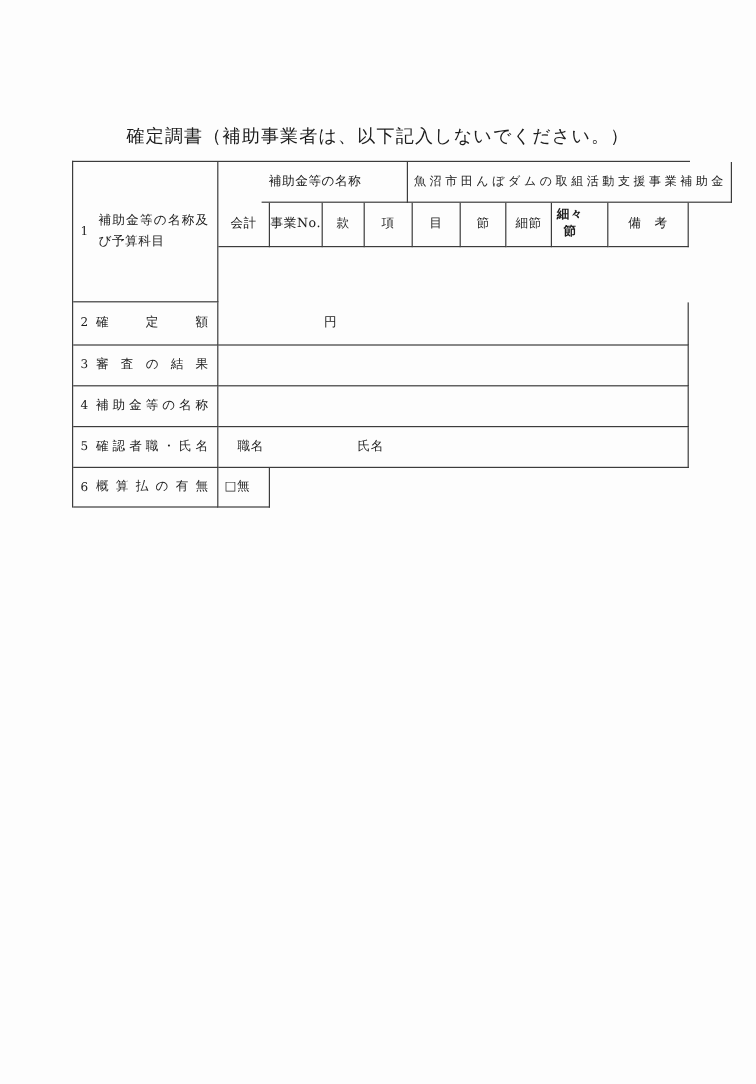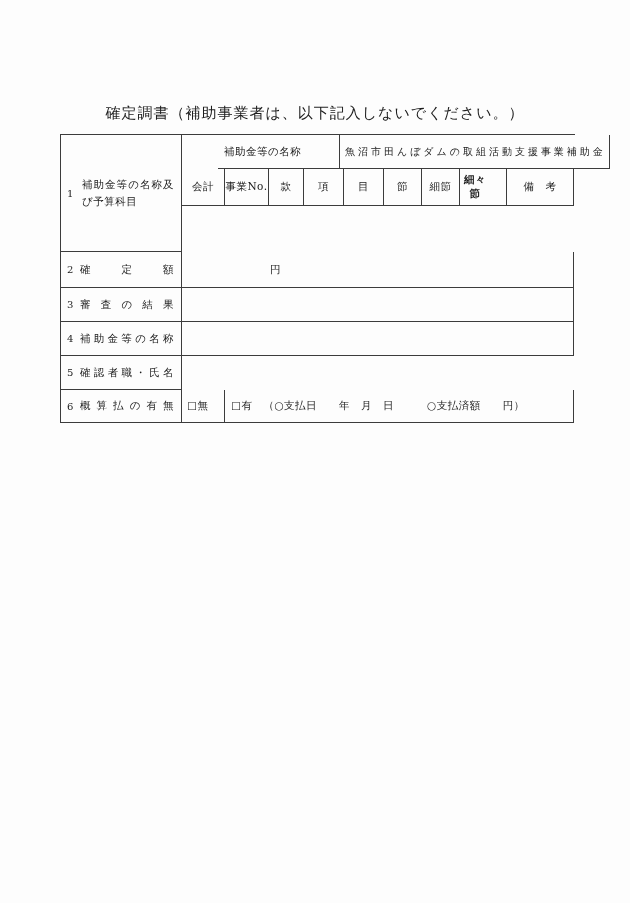--- a/index.html
+++ b/index.html
@@ -116,29 +116,30 @@
         <span class="label-text">補助金等の名称</span>
       </div>
       <div class="cell w-content h-r4"></div>
     </div>
 
     <div class="trow h-r5">
       <div class="cell w-label h-r5 label-cell">
         <span class="rownum">5</span>
         <span class="label-text">確認者職・氏名</span>
       </div>
+      <div class="cell w-content h-r5 namepair-cell">
+        <span class="pos-shokumei">職名</span>
+        <span class="pos-shimei">氏名</span>
+      </div>
     </div>
 
     <div class="trow h-r6">
       <div class="cell w-label h-r6 label-cell">
         <span class="rownum">6</span>
         <span class="label-text">概算払の有無</span>
       </div>
       <div class="cell w-c1 h-r6 check-cell">
         <span>□無</span>
       </div>
-      <div class="cell w-yes h-r6 yes-cell">
-        <span>□有　（○支払日　　年　月　日　　　○支払済額　　円）</span>
-      </div>
     </div>
 
   </div>
 </div>
 
 </body></html>

